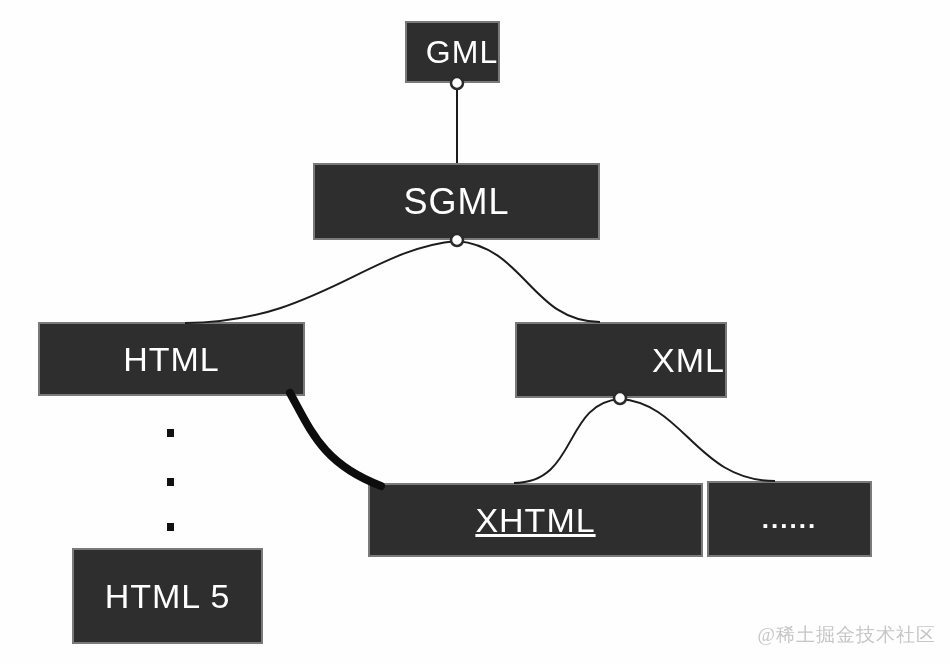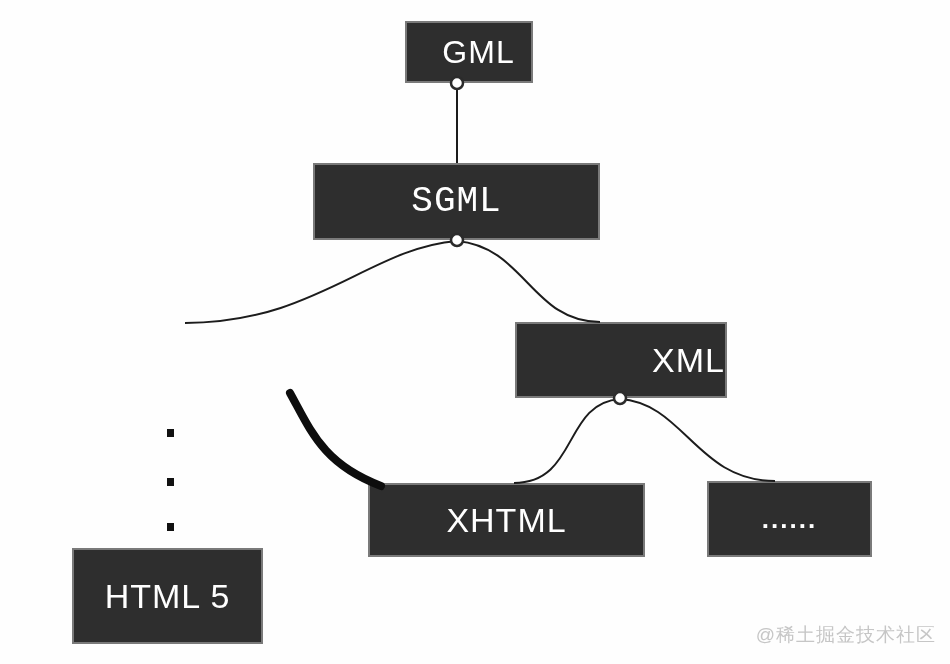--- a/index.html
+++ b/index.html
@@ -54,35 +54,36 @@
     z-index:1;
     background:var(--node-fill);
     border:2px solid var(--node-border);
     color:var(--node-text);
     display:flex;
     align-items:center;
     justify-content:center;
     font-size:34px;
     letter-spacing:1px;
   }
-  .n-gml   {left:405px; top:21px;  width:128px; height:62px; font-size:32px;padding-left:19px;}
-  .n-sgml  {left:313px; top:163px; width:287px; height:77px; font-size:36px;font-family:Liberation Mono, monospace;}
+  .n-gml   {left:405px; top:21px;  width:95px; height:62px; font-size:32px;padding-left:19px;}
+  .n-sgml  {left:313px; top:163px; width:287px; height:77px; font-size:36px;}
   .n-html  {left:38px;  top:322px; width:267px; height:74px;}
   .n-xml   {left:515px; top:322px; width:212px; height:76px;justify-content:flex-end;}
-  .n-xhtml {left:368px; top:483px; width:277px; height:74px;}
+  .n-xhtml {left:368px; top:483px; width:335px; height:74px;text-decoration:underline;}
   .n-others{left:707px; top:481px; width:165px; height:76px; font-size:26px; font-weight:bold; letter-spacing:2px;}
   .n-html5 {left:72px;  top:548px; width:191px; height:96px;}
   .watermark{
     position:absolute;
     right:14px;
     bottom:16px;
     z-index:3;
     font-size:19px;
     color:var(--watermark-text);
     letter-spacing:1px;
+    font-family:Liberation Serif, serif;
   }
 </style>
 </head>
 <body>
 
 <div class="canvas">
 
   <svg class="edges-svg" viewBox="0 0 950 664" xmlns="http://www.w3.org/2000/svg">
 
     <path class="edge" d="M457,86 L457,163"></path>
@@ -109,20 +110,23 @@
   </svg>
 
   <div class="node n-gml">
     <span>GML</span>
   </div>
 
   <div class="node n-sgml">
     <span>SGML</span>
   </div>
 
+  <div class="node n-html">
+    <span>HTML</span>
+  </div>
 
   <div class="node n-xml">
     <span>XML</span>
   </div>
 
   <div class="node n-xhtml">
     <span>XHTML</span>
   </div>
 
   <div class="node n-others">

